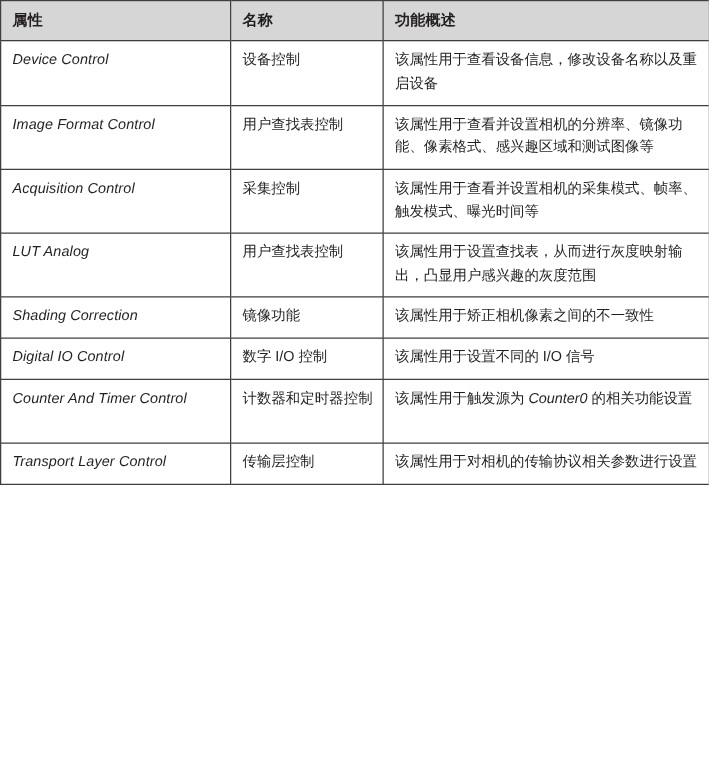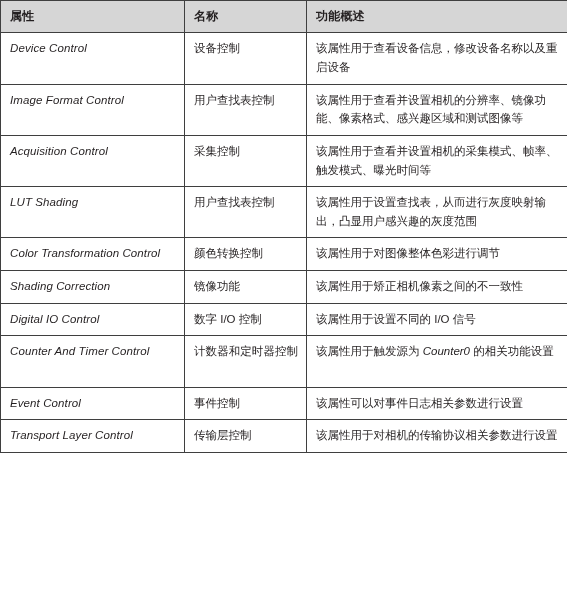--- a/index.html
+++ b/index.html
@@ -101,48 +101,38 @@
         <td class="cell-attr">Image Format Control</td>
         <td class="cell-name">用户查找表控制</td>
         <td class="cell-desc">该属性用于查看并设置相机的分辨率、镜像功能、像素格式、感兴趣区域和测试图像等</td>
       </tr>
       <tr data-row-key="acquisition">
         <td class="cell-attr">Acquisition Control</td>
         <td class="cell-name">采集控制</td>
         <td class="cell-desc">该属性用于查看并设置相机的采集模式、帧率、触发模式、曝光时间等</td>
       </tr>
       <tr data-row-key="lut">
-        <td class="cell-attr">LUT Shading</td>
+        <td class="cell-attr">LUT Analog</td>
         <td class="cell-name">用户查找表控制</td>
         <td class="cell-desc">该属性用于设置查找表，从而进行灰度映射输出，凸显用户感兴趣的灰度范围</td>
-      </tr>
-      <tr data-row-key="color-transformation">
-        <td class="cell-attr">Color Transformation Control</td>
-        <td class="cell-name">颜色转换控制</td>
-        <td class="cell-desc">该属性用于对图像整体色彩进行调节</td>
       </tr>
       <tr data-row-key="shading">
         <td class="cell-attr">Shading Correction</td>
         <td class="cell-name">镜像功能</td>
         <td class="cell-desc">该属性用于矫正相机像素之间的不一致性</td>
       </tr>
       <tr data-row-key="digital-io">
         <td class="cell-attr">Digital IO Control</td>
         <td class="cell-name">数字 I/O 控制</td>
         <td class="cell-desc">该属性用于设置不同的 I/O 信号</td>
       </tr>
       <tr data-row-key="counter">
         <td class="cell-attr">Counter And Timer Control</td>
         <td class="cell-name">计数器和定时器控制</td>
         <td class="cell-desc">该属性用于触发源为 <i>Counter0</i> 的相关功能设置</td>
       </tr>
-      <tr data-row-key="event">
-        <td class="cell-attr">Event Control</td>
-        <td class="cell-name">事件控制</td>
-        <td class="cell-desc">该属性可以对事件日志相关参数进行设置</td>
-      </tr>
       <tr data-row-key="transport-layer">
         <td class="cell-attr">Transport Layer Control</td>
         <td class="cell-name">传输层控制</td>
         <td class="cell-desc">该属性用于对相机的传输协议相关参数进行设置</td>
       </tr>
     </tbody>
 </table>
 
 </body></html>

